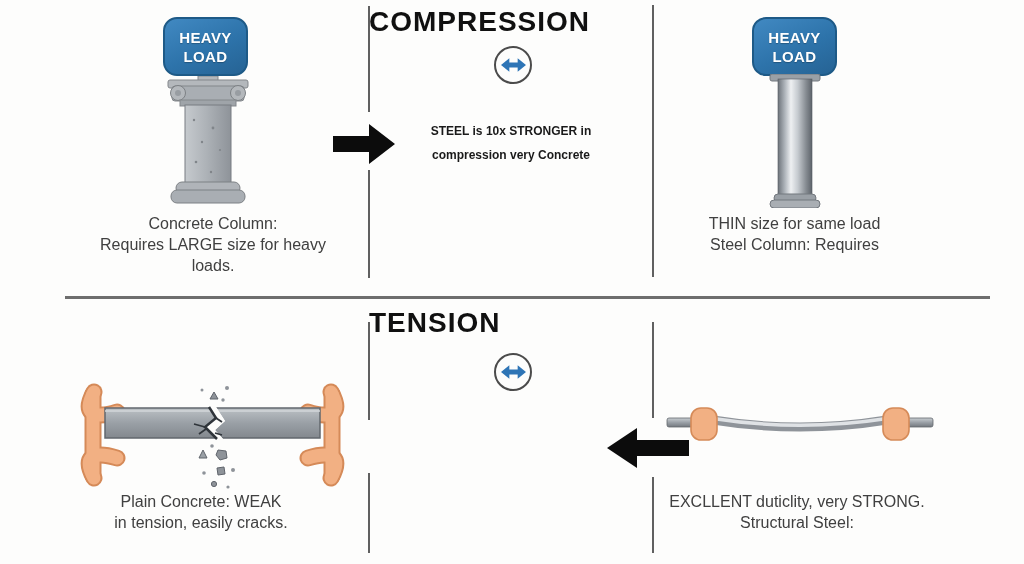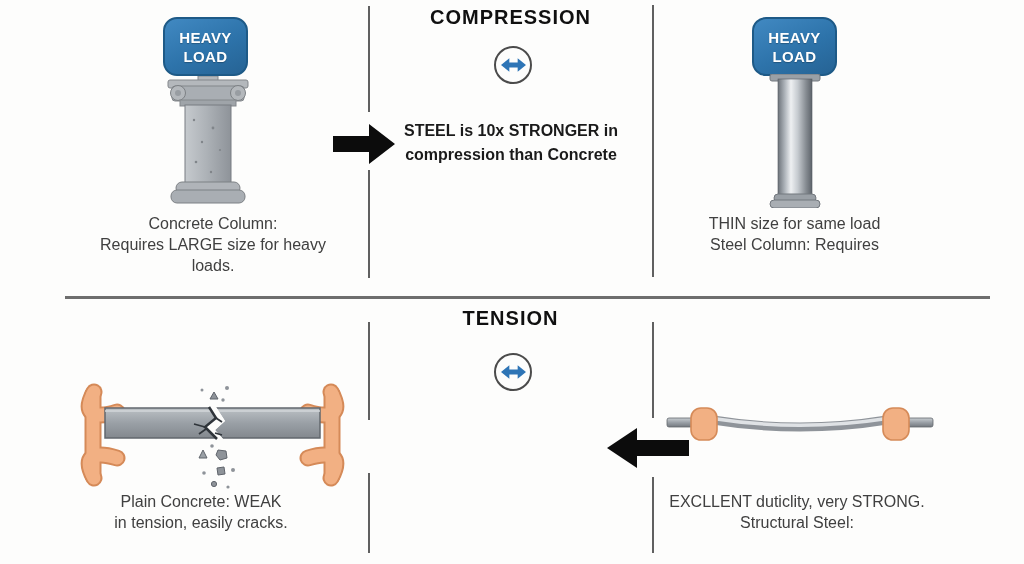--- a/index.html
+++ b/index.html
@@ -13,35 +13,35 @@
   .vdiv{position:absolute; width:2px; background:#606060;}
   .v-a{left:368px; top:6px;   height:106px;}
   .v-b{left:368px; top:170px; height:108px;}
   .v-c{left:652px; top:5px;   height:272px;}
   .v-d{left:368px; top:322px; height:98px;}
   .v-e{left:368px; top:473px; height:80px;}
   .v-f{left:652px; top:322px; height:96px;}
   .v-g{left:652px; top:477px; height:76px;}
 
   .title{
-    position:absolute; left:369px; width:283px; text-align:center;
-    font-size:20px; font-weight:700; letter-spacing:1px; color:#101010;
+    position:absolute; left:369px; width:283px; text-align:left;
+    font-size:28px; font-weight:700; letter-spacing:1px; color:#101010;
   }
   .title.compression{top:6px;}
   .title.tension{top:307px;}
 
   .circle-icon{
     position:absolute; left:494px; width:38px; height:38px; border-radius:50%;
     border:2px solid #4b4b4b; background:#fdfdfc;
     display:flex; align-items:center; justify-content:center; box-sizing:border-box;
   }
   .ci-top{top:46px;} .ci-bottom{top:353px;}
 
   .statement{
-    position:absolute; text-align:center; font-weight:700; font-size:16px;
+    position:absolute; text-align:center; font-weight:700; font-size:12px;
     line-height:24px; color:#1a1a1a;
   }
   .st-top{left:396px; top:119px; width:230px;}
   .st-bottom{left:382px; top:431px; width:228px;}
 
   .black-arrow{position:absolute;}
 
   .load-box{
     position:absolute; width:85px; height:59px; box-sizing:border-box;
     background:linear-gradient(155deg,#4189c2 0%, #2d73aa 55%, #266394 100%);
@@ -85,21 +85,21 @@
   </div>
 
   <div class="black-arrow" style="left:333px; top:123px;">
     <svg width="62" height="42" viewBox="0 0 62 42">
       <polygon points="0,13 36,13 36,1 62,21 36,41 36,29 0,29" fill="#0C0C0C"></polygon>
     </svg>
   </div>
 
   <div class="statement st-top">
     <div>STEEL is 10x STRONGER in</div>
-    <div>compression than Concrete</div>
+    <div>compression very Concrete</div>
   </div>
 
   <div class="load-box lb-left">
     <span>HEAVY</span>
     <span>LOAD</span>
   </div>
 
   <svg class="gfx" style="left:158px; top:76px;" width="100" height="130" viewBox="0 0 100 130">
     <defs>
       <linearGradient id="shaftGrad" x1="0" y1="0" x2="1" y2="0">

